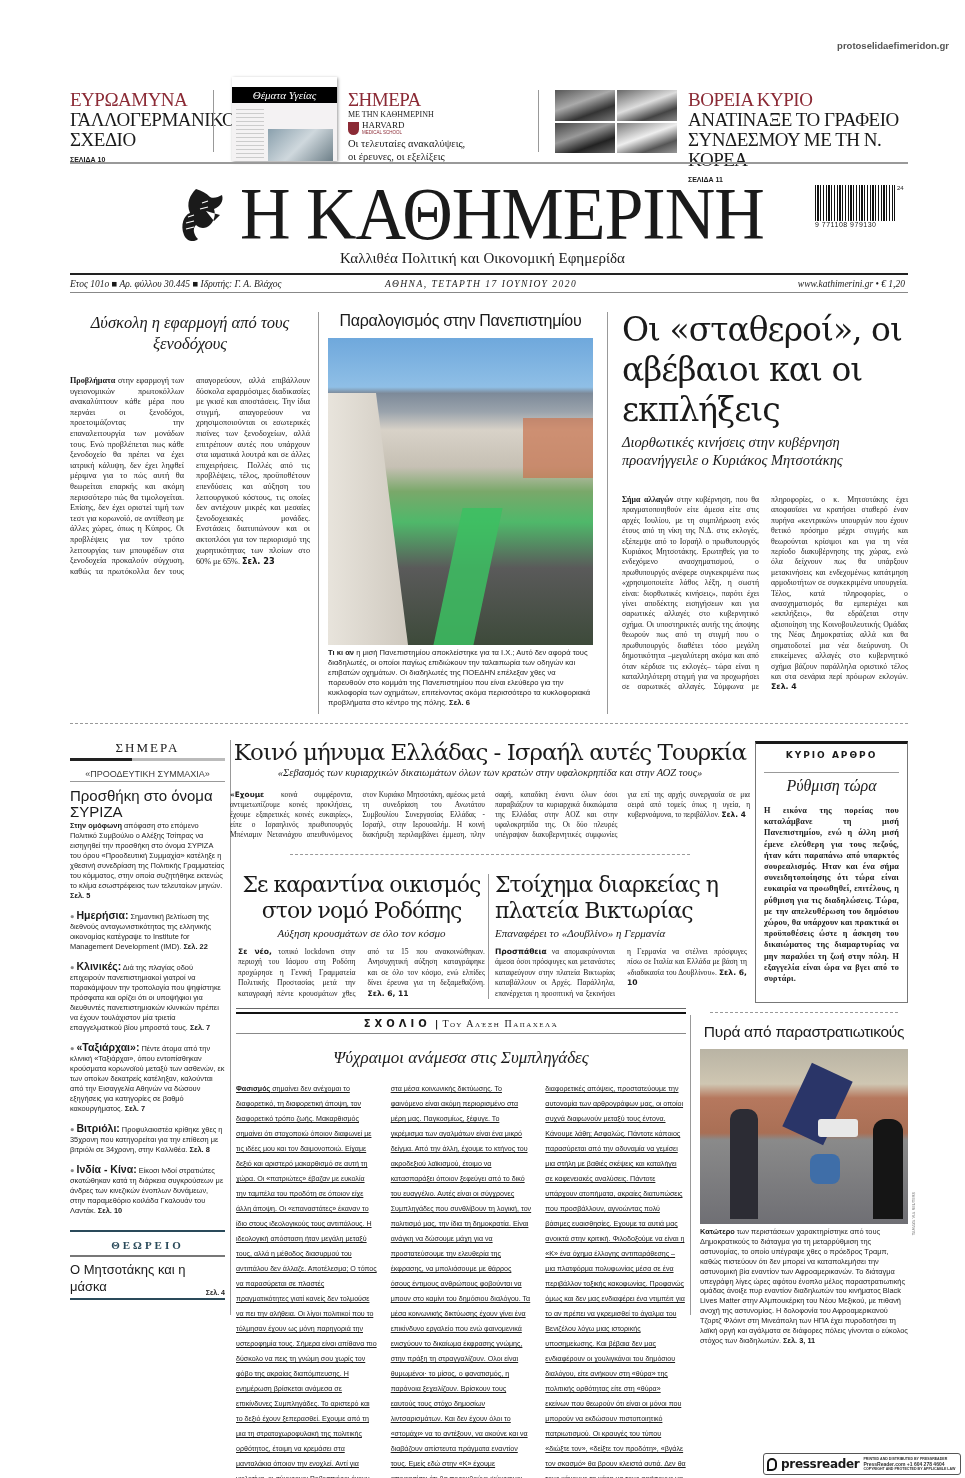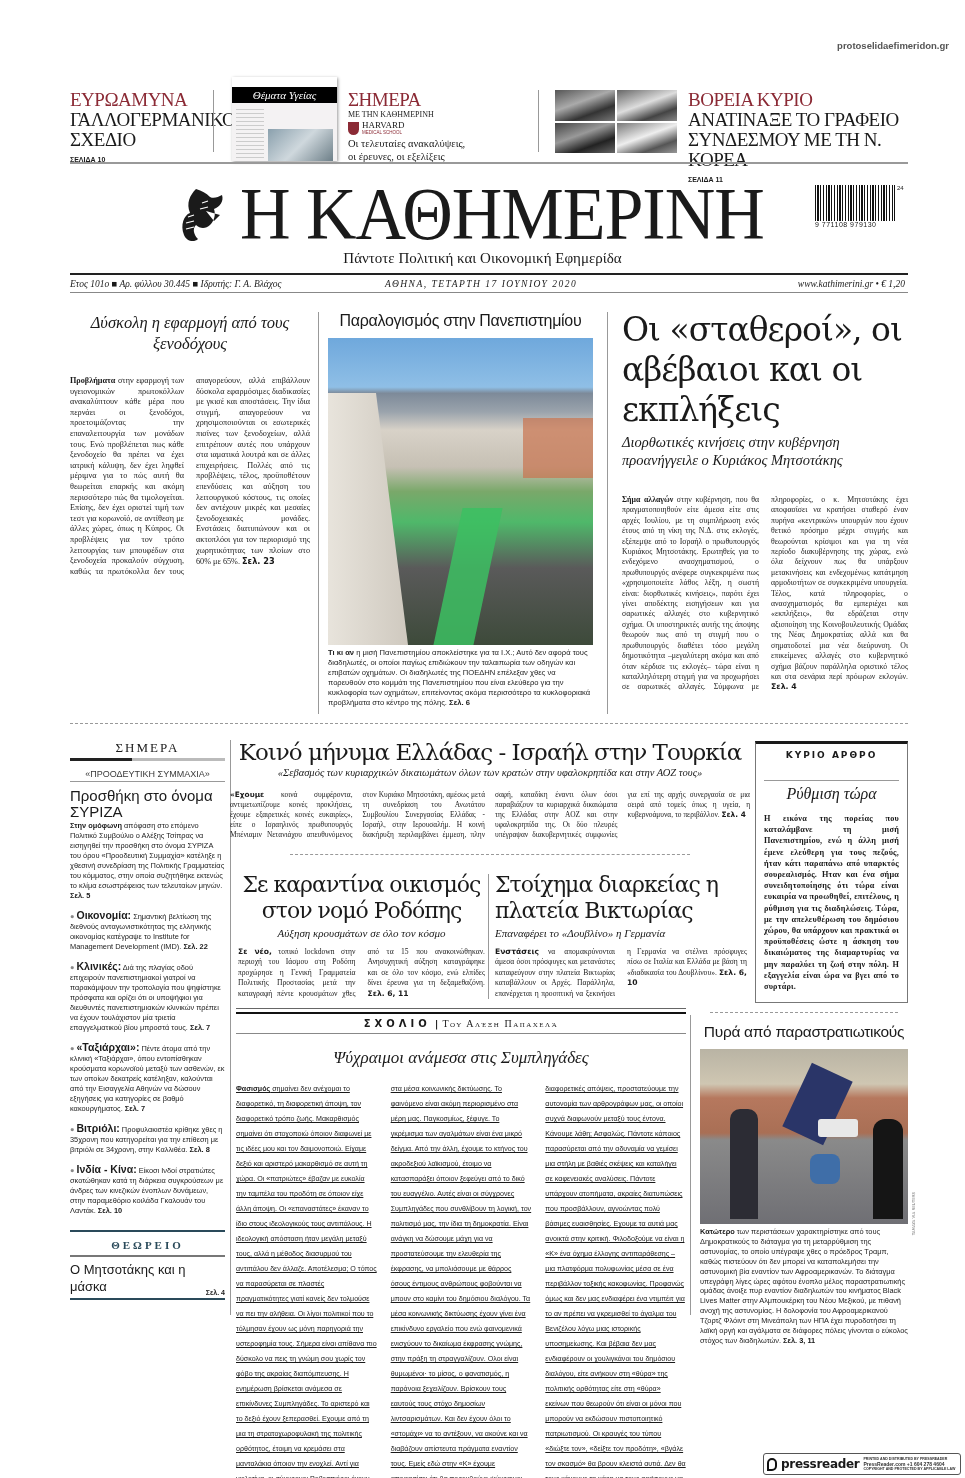--- a/index.html
+++ b/index.html
@@ -80,21 +80,21 @@
   </svg>
 </div>
 <div class="abs masthead">Η ΚΑΘΗΜΕΡΙΝΗ</div>
 
 <div class="abs" style="left:815px; top:185px; width:90px; height:46px;">
   <div style="height:36px; width:80px; background:repeating-linear-gradient(90deg,#111 0 1px,#fff 1px 2px,#111 2px 4px,#fff 4px 5px,#111 5px 6px,#fff 6px 8px,#111 8px 9px,#fff 9px 11px);"></div>
   <div style="font-family:'Liberation Sans',sans-serif; font-size:7px; letter-spacing:0.5px;">9 771108 979130</div>
   <div style="position:absolute; left:82px; top:0; font-size:6px; font-family:'Liberation Sans',sans-serif;">24</div>
 </div>
 
-<div class="abs subtitle">Πάντοτε Πολιτική και Οικονομική Εφημερίδα</div>
+<div class="abs subtitle">Καλλιθέα Πολιτική και Οικονομική Εφημερίδα</div>
 <div class="hrule" style="left:70px; top:273px; width:838px; height:2px; background:#222;"></div>
 <div class="abs infobar" style="left:70px;">Ετος 101ο ■ Αρ. φύλλου 30.445 ■ Ιδρυτής: Γ. Α. Βλάχος</div>
 <div class="abs infobar" style="left:385px; letter-spacing:1.5px;">ΑΘΗΝΑ, ΤΕΤΑΡΤΗ 17 ΙΟΥΝΙΟΥ 2020</div>
 <div class="abs infobar" style="right:60px;">www.kathimerini.gr • € 1,20</div>
 <div class="hrule" style="left:70px; top:292px; width:838px; background:#888;"></div>
 
 <div class="abs" style="left:70px; top:308px; width:240px;">
   <div class="italic-sub" style="font-size:16.5px; line-height:21px; text-align:center; margin-top:4px;">Δύσκολη η εφαρμογή από τους ξενοδόχους</div>
   <div class="body-text serif cols2" style="margin-top:22px; font-size:8.2px; line-height:10.6px;">
     <b>Προβλήματα</b><span> στην εφαρμογή των υγειονομικών πρωτοκόλλων ανακαλύπτουν κάθε μέρα που περνάει οι ξενοδόχοι, προετοιμάζοντας την επαναλειτουργία των μονάδων τους. Ενώ προβλέπεται πως κάθε ξενοδοχείο θα πρέπει να έχει ιατρική κάλυψη, δεν έχει ληφθεί μέριμνα για το πώς αυτή θα θεωρείται επαρκής και ακόμη περισσότερο πώς θα τιμολογείται. Επίσης, δεν έχει οριστεί τιμή των τεστ για κορωνοϊό, σε αντίθεση με άλλες χώρες, όπως η Κύπρος. Οι προβλέψεις για τον τρόπο λειτουργίας των μπουφέδων στα ξενοδοχεία προκαλούν σύγχυση, καθώς τα πρωτόκολλα δεν τους απαγορεύουν, αλλά επιβάλλουν δύσκολα εφαρμόσιμες διαδικασίες με γκισέ και αποστάσεις. Την ίδια στιγμή, απαγορεύουν να χρησιμοποιούνται οι εσωτερικές πισίνες των ξενοδοχείων, αλλά επιτρέπουν αυτές που υπάρχουν στα ιαματικά λουτρά και σε άλλες επιχειρήσεις. Πολλές από τις προβλέψεις, τέλος, προϋποθέτουν επενδύσεις και αύξηση του λειτουργικού κόστους, τις οποίες δεν αντέχουν μικρές και μεσαίες ξενοδοχειακές μονάδες. Ενστάσεις διατυπώνουν και οι ακτοπλόοι για τον περιορισμό της χωρητικότητας των πλοίων στο 60% με 65%. </span><b class="sans">Σελ. 23</b>
@@ -127,63 +127,63 @@
 
 <div class="abs" style="left:70px; top:740px; width:155px;">
   <div style="text-align:center; font-family:'Liberation Serif',serif; font-size:13px; letter-spacing:2px;">ΣΗΜΕΡΑ</div>
   <div style="height:3px; background:linear-gradient(90deg,#222 40%,#bbb 40%); margin-top:2px;"></div>
   <div class="cond" style="font-size:9px; color:#3a3a3a; margin-top:8px; border-bottom:1px solid #999; padding-bottom:2px;text-align:center;">«ΠΡΟΟΔΕΥΤΙΚΗ ΣΥΜΜΑΧΙΑ»</div>
   <div class="cond" style="font-size:15px; line-height:16px; margin-top:6px;">Προσθήκη στο όνομα ΣΥΡΙΖΑ</div>
   <div class="cond" style="font-size:7.4px; line-height:10px; margin-top:1px;">
     <b>Στην ομόφωνη</b><span> απόφαση στο επόμενο Πολιτικό Συμβούλιο ο Αλέξης Τσίπρας να εισηγηθεί την προσθήκη στο όνομα ΣΥΡΙΖΑ του όρου «Προοδευτική Συμμαχία» κατέληξε η χθεσινή συνεδρίαση της Πολιτικής Γραμματείας του κόμματος, στην οποία συζητήθηκε εκτενώς το κλίμα εσωστρέφειας των τελευταίων μηνών. </span><b>Σελ. 5</b>
   </div>
   <div id="briefs">
-      <div class="cond" style="font-size: 7.4px; line-height: 10px; margin-top: 9px;"><span style="color:#888;">● </span><b style="font-size:10.5px;">Οικονομία:</b><span> Σημαντική βελτίωση της διεθνούς ανταγωνιστικότητας της ελληνικής οικονομίας κατέγραψε το Institute for Management Development (IMD). </span><b>Σελ. 22</b></div>
+      <div class="cond" style="font-size: 7.4px; line-height: 10px; margin-top: 9px;"><span style="color:#888;">● </span><b style="font-size:10.5px;">Ημερήσια:</b><span> Σημαντική βελτίωση της διεθνούς ανταγωνιστικότητας της ελληνικής οικονομίας κατέγραψε το Institute for Management Development (IMD). </span><b>Σελ. 22</b></div>
       <div class="cond" style="font-size: 7.4px; line-height: 10px; margin-top: 9px;"><span style="color:#888;">● </span><b style="font-size:10.5px;">Κλινικές:</b><span> Διά της πλαγίας οδού επιχειρούν πανεπιστημιακοί γιατροί να παρακάμψουν την τροπολογία που ψηφίστηκε πρόσφατα και ορίζει ότι οι υποψήφιοι για διευθυντές πανεπιστημιακών κλινικών πρέπει να έχουν τουλάχιστον μία τριετία επαγγελματικού βίου μπροστά τους. </span><b>Σελ. 7</b></div>
       <div class="cond" style="font-size: 7.4px; line-height: 10px; margin-top: 9px;"><span style="color:#888;">● </span><b style="font-size:10.5px;">«Ταξιάρχαι»:</b><span> Πέντε άτομα από την κλινική «Ταξιάρχαι», όπου εντοπίσθηκαν κρούσματα κορωνοϊού μεταξύ των ασθενών, εκ των οποίων δεκατρείς κατέληξαν, καλούνται από την Εισαγγελία Αθηνών να δώσουν εξηγήσεις για κατηγορίες σε βαθμό κακουργήματος. </span><b>Σελ. 7</b></div>
       <div class="cond" style="font-size: 7.4px; line-height: 10px; margin-top: 9px;"><span style="color:#888;">● </span><b style="font-size:10.5px;margin-top:27px;">Βιτριόλι:</b><span> Προφυλακιστέα κρίθηκε χθες η 35χρονη που κατηγορείται για την επίθεση με βιτριόλι σε 34χρονη, στην Καλλιθέα. </span><b>Σελ. 8</b></div>
       <div class="cond" style="font-size: 7.4px; line-height: 10px; margin-top: 9px;"><span style="color:#888;">● </span><b style="font-size:10.5px;">Ινδία - Κίνα:</b><span> Είκοσι Ινδοί στρατιώτες σκοτώθηκαν κατά τη διάρκεια συγκρούσεων με άνδρες των κινεζικών ένοπλων δυνάμεων, στην παραμεθόριο κοιλάδα Γκαλουάν του Λαντάκ. </span><b>Σελ. 10</b></div>
     </div>
   <div style="margin-top:14px; border-top:2px solid #2a4a5a; border-bottom:2px solid #777; text-align:center; padding:2px 0;">
     <span style="font-family:'Liberation Serif',serif; font-weight:bold; font-size:11px; letter-spacing:3px; color:#2a4a5a;">ΘΕΩΡΕΙΟ</span>
   </div>
   <div class="cond" style="font-size:13px; line-height:17px; margin-top:4px; width:120px;">Ο Μητσοτάκης και η μάσκα</div>
   <div class="cond" style="text-align:right; font-size:7px; font-weight:bold; margin-top:-6px; border-bottom:2px solid #2a4a5a; padding-bottom:2px;">Σελ. 4</div>
 </div>
 <div class="vrule" style="left:230px; top:740px; height:575px;"></div>
 
 <div class="abs" style="left:230px; top:738px; width:520px;">
-  <h2 class="bigheadline" style="font-size:23px; line-height:28px; text-align:center;">Κοινό μήνυμα Ελλάδας - Ισραήλ στην Τουρκία</h2>
+  <h2 class="bigheadline" style="font-size:23px; line-height:28px; text-align:center;">Κοινό μήνυμα Ελλάδας - Ισραήλ αυτές Τουρκία</h2>
   <div class="italic-sub" style="font-size:10.5px; text-align:center; margin-top:1px;">«Σεβασμός των κυριαρχικών δικαιωμάτων όλων των κρατών στην υφαλοκρηπίδα και στην ΑΟΖ τους»</div>
   <div class="body-text serif cols4" style="margin-top:12px; font-size:7.4px; line-height:10px;">
     <b class="sans">«Εχουμε</b><span> κοινά συμφέροντα, αντιμετωπίζουμε κοινές προκλήσεις, έχουμε εξαιρετικές κοινές ευκαιρίες», είπε ο Ισραηλινός πρωθυπουργός Μπένιαμιν Νετανιάχου απευθυνόμενος στον Κυριάκο Μητσοτάκη, αμέσως μετά τη συνεδρίαση του Ανωτάτου Συμβουλίου Συνεργασίας Ελλάδας - Ισραήλ, στην Ιερουσαλήμ. Η κοινή διακήρυξη περιλαμβάνει έμμεση, πλην σαφή, καταδίκη έναντι όλων όσοι παραβιάζουν τα κυριαρχικά δικαιώματα της Ελλάδας στην ΑΟΖ και στην υφαλοκρηπίδα της. Οι δύο πλευρές υπέγραψαν διακυβερνητικές συμφωνίες για επί της αρχής συνεργασία σε μια σειρά από τομείς όπως η υγεία, η κυβερνοάμυνα, το περιβάλλον. </span><b class="sans">Σελ. 4</b>
   </div>
   <div class="dash" style="margin:14px 60px 0;"></div>
 </div>
 
 <div class="abs" style="left:755px; top:741px; width:153px; height:262px; border:1px solid #777; border-top:3px solid #1a1a1a; padding:6px 8px;">
-  <div class="sans" style="text-align:center; font-weight:bold; font-size:9px; letter-spacing:2px; border-bottom:1px solid #999; padding-bottom:20px;">ΚΥΡΙΟ ΑΡΘΡΟ</div>
+  <div class="sans" style="text-align:center; font-weight:bold; font-size:9px; letter-spacing:2px; border-bottom:1px solid #999; padding-bottom:12px;">ΚΥΡΙΟ ΑΡΘΡΟ</div>
   <div class="italic-sub" style="font-size:16px; text-align:center; margin-top:4px;">Ρύθμιση τώρα</div>
   <div class="serif" style="font-size:8.2px; line-height:11.2px; margin-top:10px; font-weight:bold; text-align:justify; letter-spacing:0.2px;">Η εικόνα της πορείας που καταλάμβανε τη μισή Πανεπιστημίου, ενώ η άλλη μισή έμενε ελεύθερη για τους πεζούς, ήταν κάτι παραπάνω από υπαρκτός σουρεαλισμός. Ηταν και ένα σήμα συνειδητοποίησης ότι τώρα είναι ευκαιρία να προωθηθεί, επιτέλους, η ρύθμιση για τις διαδηλώσεις. Τώρα, με την απελευθέρωση του δημόσιου χώρου, θα υπάρχουν και πρακτικά οι προϋποθέσεις ώστε η άσκηση του δικαιώματος της διαμαρτυρίας να μην παραλύει τη ζωή στην πόλη. Η εξαγγελία είναι ώρα να βγει από το συρτάρι.</div>
 </div>
 
 <div class="abs" style="left:230px; top:872px; width:255px; padding-left:8px;">
   <h2 class="bigheadline" style="font-size:22px; line-height:26px; text-align:center;">Σε καραντίνα οικισμός στον νομό Ροδόπης</h2>
   <div class="italic-sub" style="font-size:11px; text-align:center; margin-top:3px;">Αύξηση κρουσμάτων σε όλο τον κόσμο</div>
   <div class="body-text serif cols2" style="margin-top:8px; font-size:7.6px; line-height:10.4px;">
     <b class="sans">Σε νέο,</b><span> τοπικό lockdown στην περιοχή του Ιάσμου στη Ροδόπη προχώρησε η Γενική Γραμματεία Πολιτικής Προστασίας μετά την καταγραφή πέντε κρουσμάτων χθες από τα 15 που ανακοινώθηκαν. Ανησυχητική αύξηση καταγράφηκε και σε όλο τον κόσμο, ενώ ελπίδες δίνει έρευνα για τη δεξαμεθαζόνη. </span><b class="sans">Σελ. 6, 11</b>
   </div>
 </div>
 <div class="vrule" style="left:488px; top:874px; height:125px;"></div>
 
 <div class="abs" style="left:495px; top:872px; width:252px;">
   <h2 class="bigheadline" style="font-size:22px; line-height:26px;">Στοίχημα διαρκείας η πλατεία Βικτωρίας</h2>
   <div class="italic-sub" style="font-size:11px; margin-top:3px;">Επαναφέρει το «Δουβλίνο» η Γερμανία</div>
   <div class="body-text serif cols2" style="margin-top:8px; font-size:7.6px; line-height:10.4px;">
-    <b class="sans">Ενστάσεις</b><span> να απομακρύνονται άμεσα όσοι πρόσφυγες και μετανάστες καταφεύγουν στην πλατεία Βικτωρίας καταβάλλουν οι Αρχές. Παράλληλα, επανέρχεται η προοπτική να ξεκινήσει η Γερμανία να στέλνει πρόσφυγες πίσω σε Ιταλία και Ελλάδα με βάση τη «διαδικασία του Δουβλίνου». </span><b class="sans">Σελ. 6, 10</b>
+    <b class="sans">Προσπάθεια</b><span> να απομακρύνονται άμεσα όσοι πρόσφυγες και μετανάστες καταφεύγουν στην πλατεία Βικτωρίας καταβάλλουν οι Αρχές. Παράλληλα, επανέρχεται η προοπτική να ξεκινήσει η Γερμανία να στέλνει πρόσφυγες πίσω σε Ιταλία και Ελλάδα με βάση τη «διαδικασία του Δουβλίνου». </span><b class="sans">Σελ. 6, 10</b>
   </div>
 </div>
 
 <div class="hrule" style="left:236px; top:1008px; width:450px; background:#666;"></div>
 <div class="hrule" style="left:236px; top:1012px; width:450px; height:2px; background:#111;"></div>
 
 <div class="abs" style="left:236px; top:1018px; width:450px;">
   <div style="text-align:center; font-size:10px;">
     <b class="sans" style="letter-spacing:4px;">ΣΧΟΛΙΟ</b><span style="margin:0 4px; font-weight:bold;">|</span><span class="serif" style="font-variant:small-caps; letter-spacing:1.5px;">Του Αλέξη Παπαχελά</span>
   </div>

